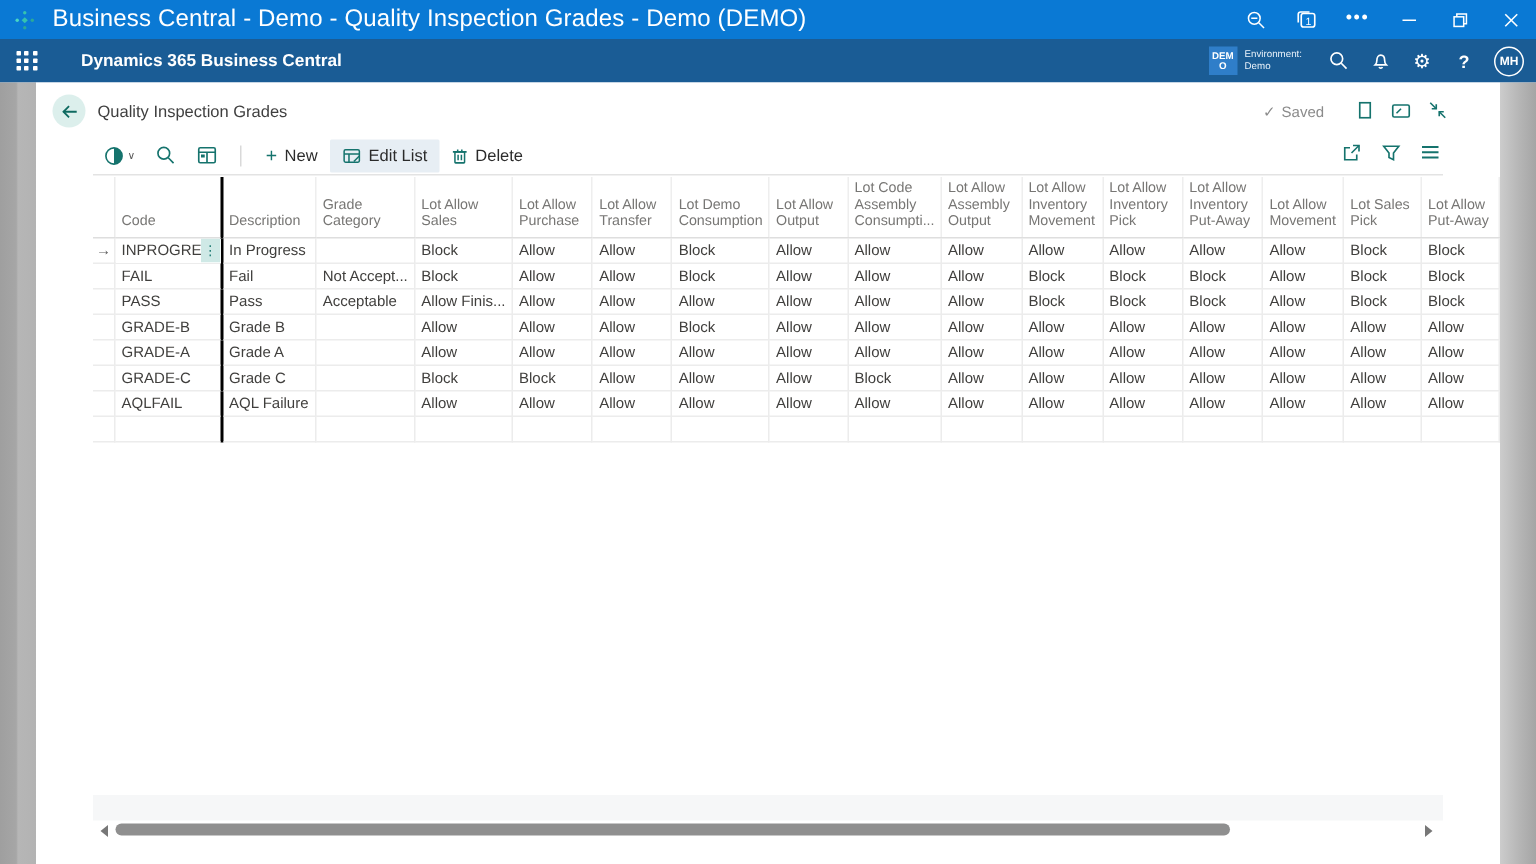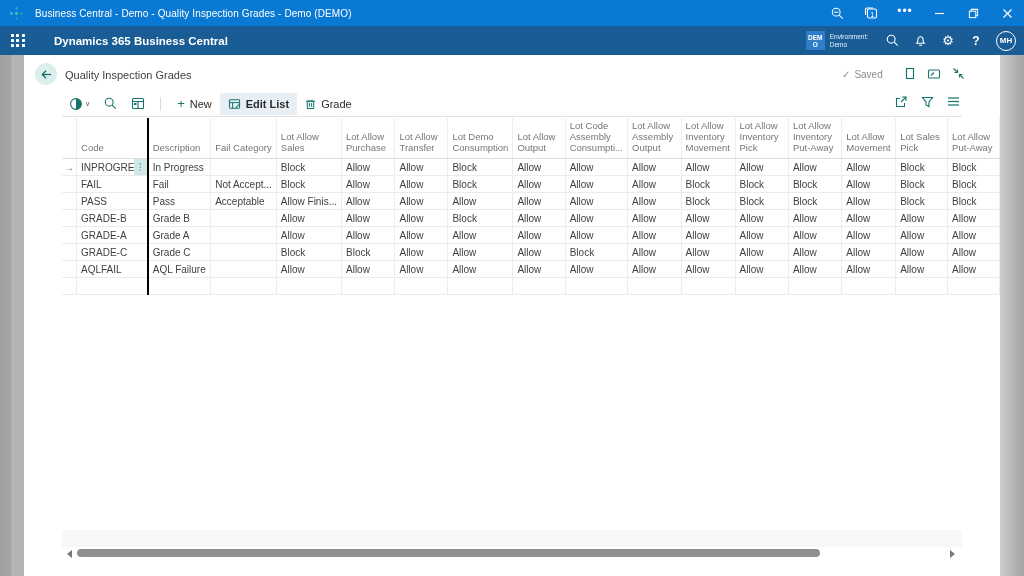--- a/index.html
+++ b/index.html
@@ -3,21 +3,21 @@
 <meta charset="utf-8">
 <style>
   * { margin:0; padding:0; box-sizing:border-box; }
   html,body { width:1024px; height:576px; overflow:hidden;
     font-family:"Liberation Sans", sans-serif; background:#ffffff; }
 
   
   .titlebar { position:absolute; left:0; top:0; width:1024px; height:26px;
     background:#0a79d4; display:flex; align-items:center; color:#fff; }
   .app-icon { width:13px; height:13px; margin-left:10px; }
-  .titlebar-title { margin-left:12px; font-size:10px; letter-spacing:.1px; }
+  .titlebar-title { margin-left:12px; font-size:16px; letter-spacing:.1px; }
   .titlebar-controls { position:absolute; right:0; top:0; height:26px; display:flex; align-items:center; }
   .tb-btn { width:34px; height:26px; display:flex; align-items:center; justify-content:center; color:#fff; }
   .tb-btn svg { display:block; }
   .tb-more { font-size:12px; letter-spacing:1px; padding-bottom:4px; }
 
   
   .navbar { position:absolute; left:0; top:26px; width:1024px; height:29px;
     background:#1a5c95; display:flex; align-items:center; color:#fff; }
   .waffle { width:14px; height:14px; margin-left:11px; display:grid;
     grid-template-columns:repeat(3,1fr); gap:2px; }
@@ -49,21 +49,21 @@
   .page-title { position:absolute; left:41px; top:14px; font-size:11px; color:#3f3f3f; }
   .saved { position:absolute; left:818px; top:14px; font-size:10px; color:#8b8b8b; display:flex; gap:4px; align-items:center; }
   .hdr-icons { position:absolute; left:880px; top:12px; display:flex; gap:11px; align-items:center; }
   .hdr-icons svg { display:block; }
 
   .toolbar { position:absolute; left:38px; top:36px; width:900px; height:26px;
     border-bottom:1px solid #e3e3e3; display:flex; align-items:center; font-size:11px; color:#2b2b2b; }
   .tool-ic { display:flex; align-items:center; justify-content:center; padding:0 7px; height:22px; }
   .tool-sep { width:1px; height:14px; background:#d9d9d9; margin:0 8px; }
   .tool-btn { display:flex; align-items:center; gap:5px; padding:3px 8px; height:22px; border-radius:1px; }
-  .tool-btn.active { background:#e7eef4;font-weight:bold; }
+  .tool-btn.active { background:#e7eef4; }
   .chev { font-size:7px; color:#5a5a5a; margin-left:2px; }
   .toolbar-right { position:absolute; right:2px; top:4px; display:flex; gap:13px; align-items:center; }
 
   
   .grid-wrap { position:absolute; left:38px; top:63px; }
   table { border-collapse:collapse; table-layout:fixed; }
   th { vertical-align:bottom; text-align:left; font-weight:normal; font-size:9.5px; color:#777674;
     line-height:11px; padding:2px 4px 5px 4px; height:38px;
     border-bottom:1px solid #dedede; border-right:1px solid #eeeeee; overflow:hidden; }
   th.selcol, td.selcol { border-right:1px solid #ececec; }
@@ -248,21 +248,21 @@
     </span>
     <span class="tool-btn">
       <svg width="11" height="12" viewBox="0 0 12 13" fill="none" stroke="#15736d" stroke-width="1.1">
         <rect x="2.5" y="3.5" width="7" height="8" rx="0.5"></rect>
           <line x1="1" y1="3.5" x2="11" y2="3.5"></line>
         <line x1="4.5" y1="3.5" x2="4.5" y2="1.8"></line>
           <line x1="7.5" y1="3.5" x2="7.5" y2="1.8"></line>
         <line x1="4.8" y1="5.5" x2="4.8" y2="9.5"></line>
           <line x1="7.2" y1="5.5" x2="7.2" y2="9.5"></line>
       </svg>
-      <span>Grade</span>
+      <span>Delete</span>
     </span>
     <span class="toolbar-right">
       <span>
         <svg width="14" height="13" viewBox="0 0 14 13" fill="none" stroke="#15736d" stroke-width="1.1">
           <path d="M6 3.5 H2.5 v8 h8 V8"></path>
             <polyline points="8,2 12,2 12,6"></polyline>
             <line x1="12" y1="2" x2="7" y2="7"></line>
         </svg>
       </span>
       <span>
@@ -299,21 +299,21 @@
           <col style="width: 54px;">
           <col style="width: 54px;">
           <col style="width: 54px;">
           <col style="width: 54px;">
         </colgroup>
         <thead>
           <tr>
             <th class="selcol"></th>
             <th class="freeze">Code</th>
             <th>Description</th>
-            <th>Fail Category</th>
+            <th>Grade Category</th>
             <th>Lot Allow Sales</th>
             <th>Lot Allow Purchase</th>
             <th>Lot Allow Transfer</th>
             <th>Lot Demo Consumption</th>
             <th>Lot Allow Output</th>
             <th>Lot Code Assembly Consumpti...</th>
             <th>Lot Allow Assembly Output</th>
             <th>Lot Allow Inventory Movement</th>
             <th>Lot Allow Inventory Pick</th>
             <th>Lot Allow Inventory Put-Away</th>

